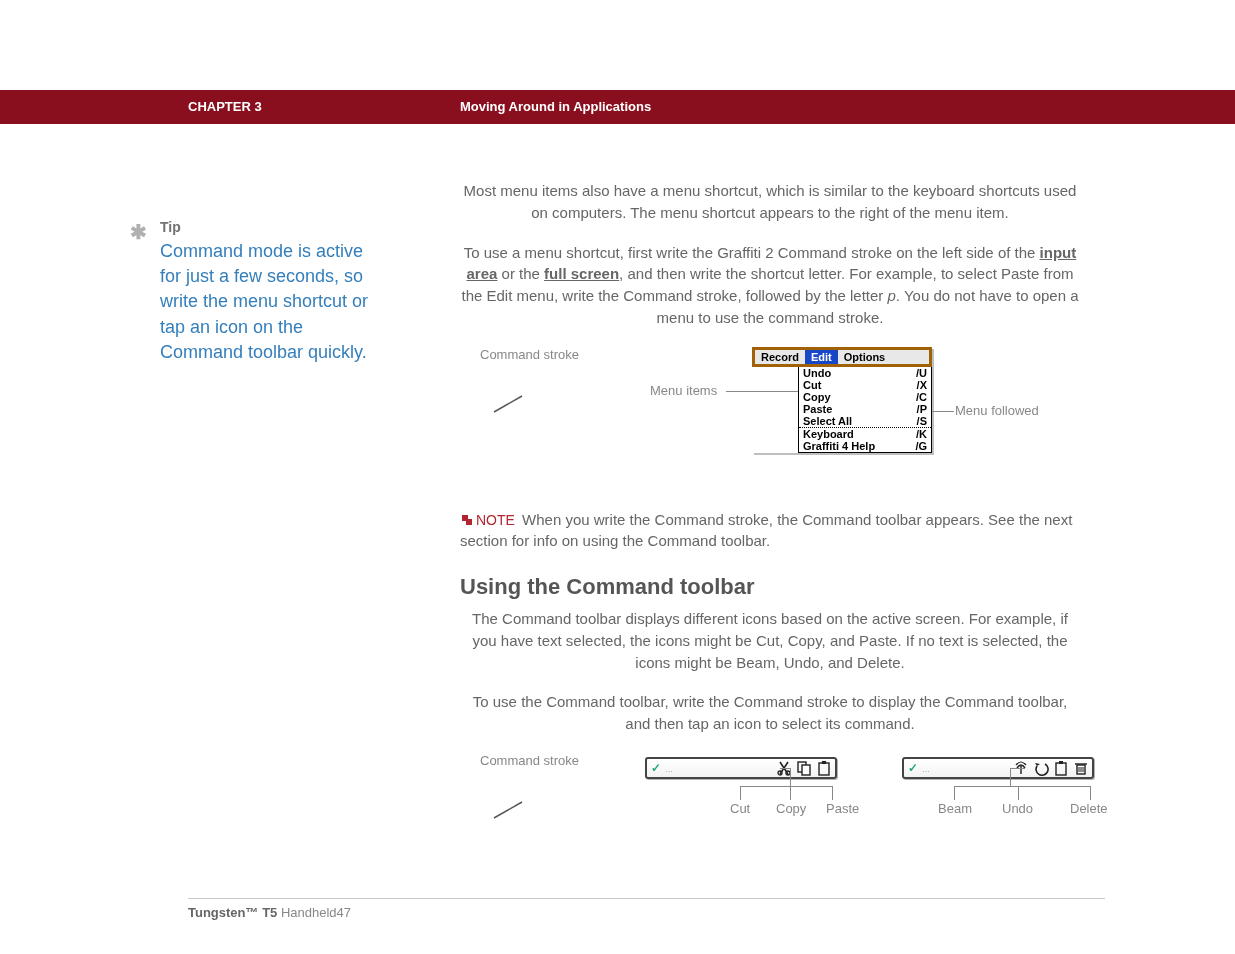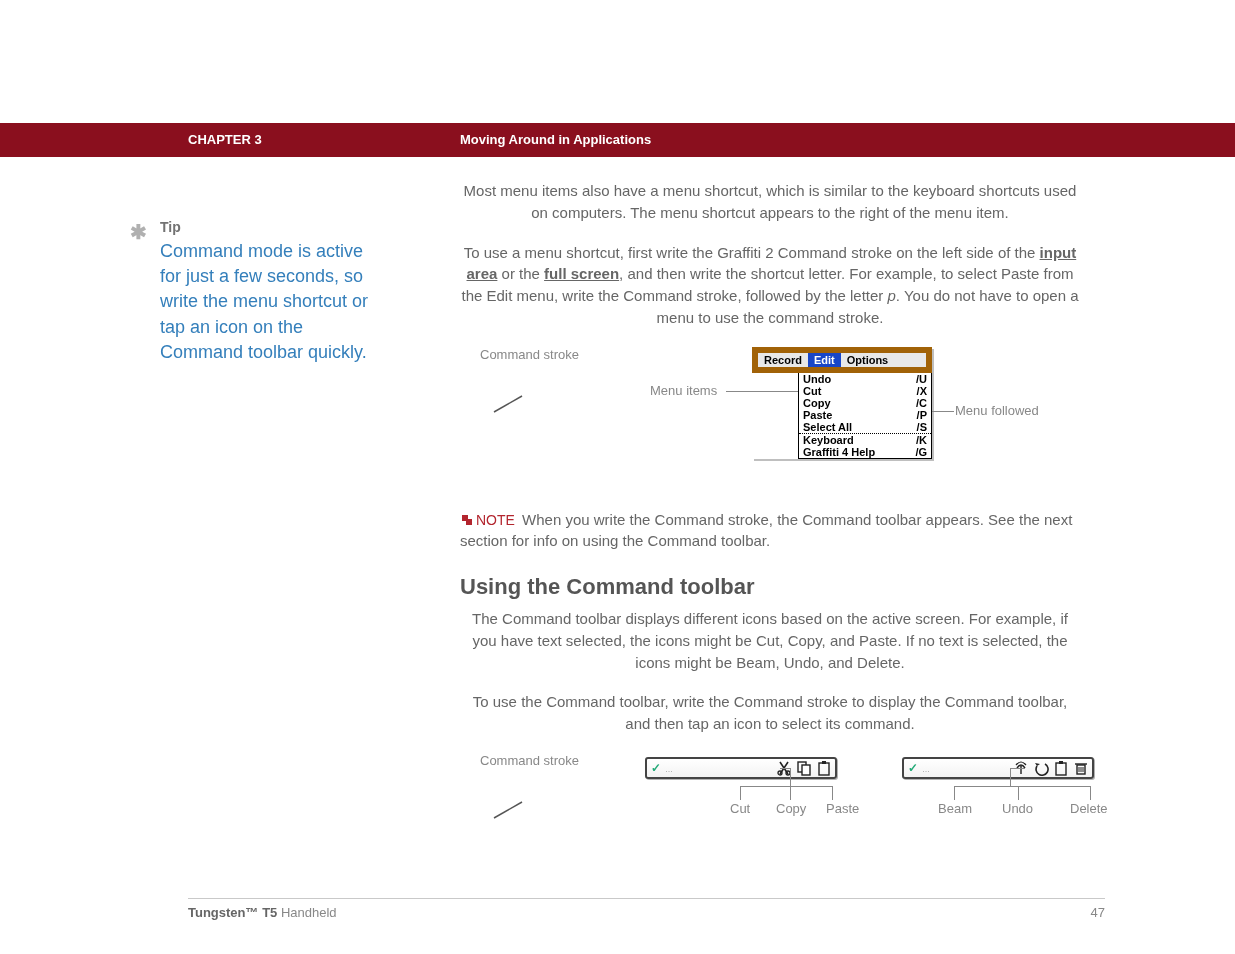--- a/index.html
+++ b/index.html
@@ -14,21 +14,20 @@
   .header-bar {
     position: absolute;
     top: 90px;
     left: 0;
     right: 0;
     height: 34px;
     background: #8a0f1e;
     color: #fff;
     font-size: 13px;
     font-weight: bold;
-    margin-top: 33px;
   }
   .chapter-label {
     position: absolute;
     left: 188px;
     top: 9px;
   }
   .chapter-title {
     position: absolute;
     left: 460px;
     top: 9px;
@@ -137,21 +136,21 @@
   .palm-menu {
     position: absolute;
     left: 292px;
     top: 0;
     width: 180px;
     font-family: Arial, sans-serif;
     box-shadow: 2px 2px 0 rgba(0,0,0,.25);
   }
   .palm-menubar {
     display: flex;
-    border: 6px solid #a16207;
+    border: 3px solid #a16207;
     background: #e8e8e8;
     font-size: 11px;
     font-weight: bold;
   }
   .palm-menubar span {
     padding: 1px 6px;
     color: #000;
   }
   .palm-menubar .selected {
     background: #1846c8;
@@ -213,21 +212,21 @@
   .footer {
     position: absolute;
     bottom: 34px;
     left: 188px;
     right: 130px;
     border-top: 1px solid #c9c9c9;
     padding-top: 6px;
     font-size: 13px;
     color: #888;
     display: flex;
-    justify-content: space-between;
+    justify-content: flex-start;
     margin-top: 44px;
   }
   .footer .prod b { color: #666; font-weight: bold; }
 </style>
 </head>
 <body>
 
 <div class="header-bar">
   <span class="chapter-label">CHAPTER 3</span>
   <span class="chapter-title">Moving Around in Applications</span>

